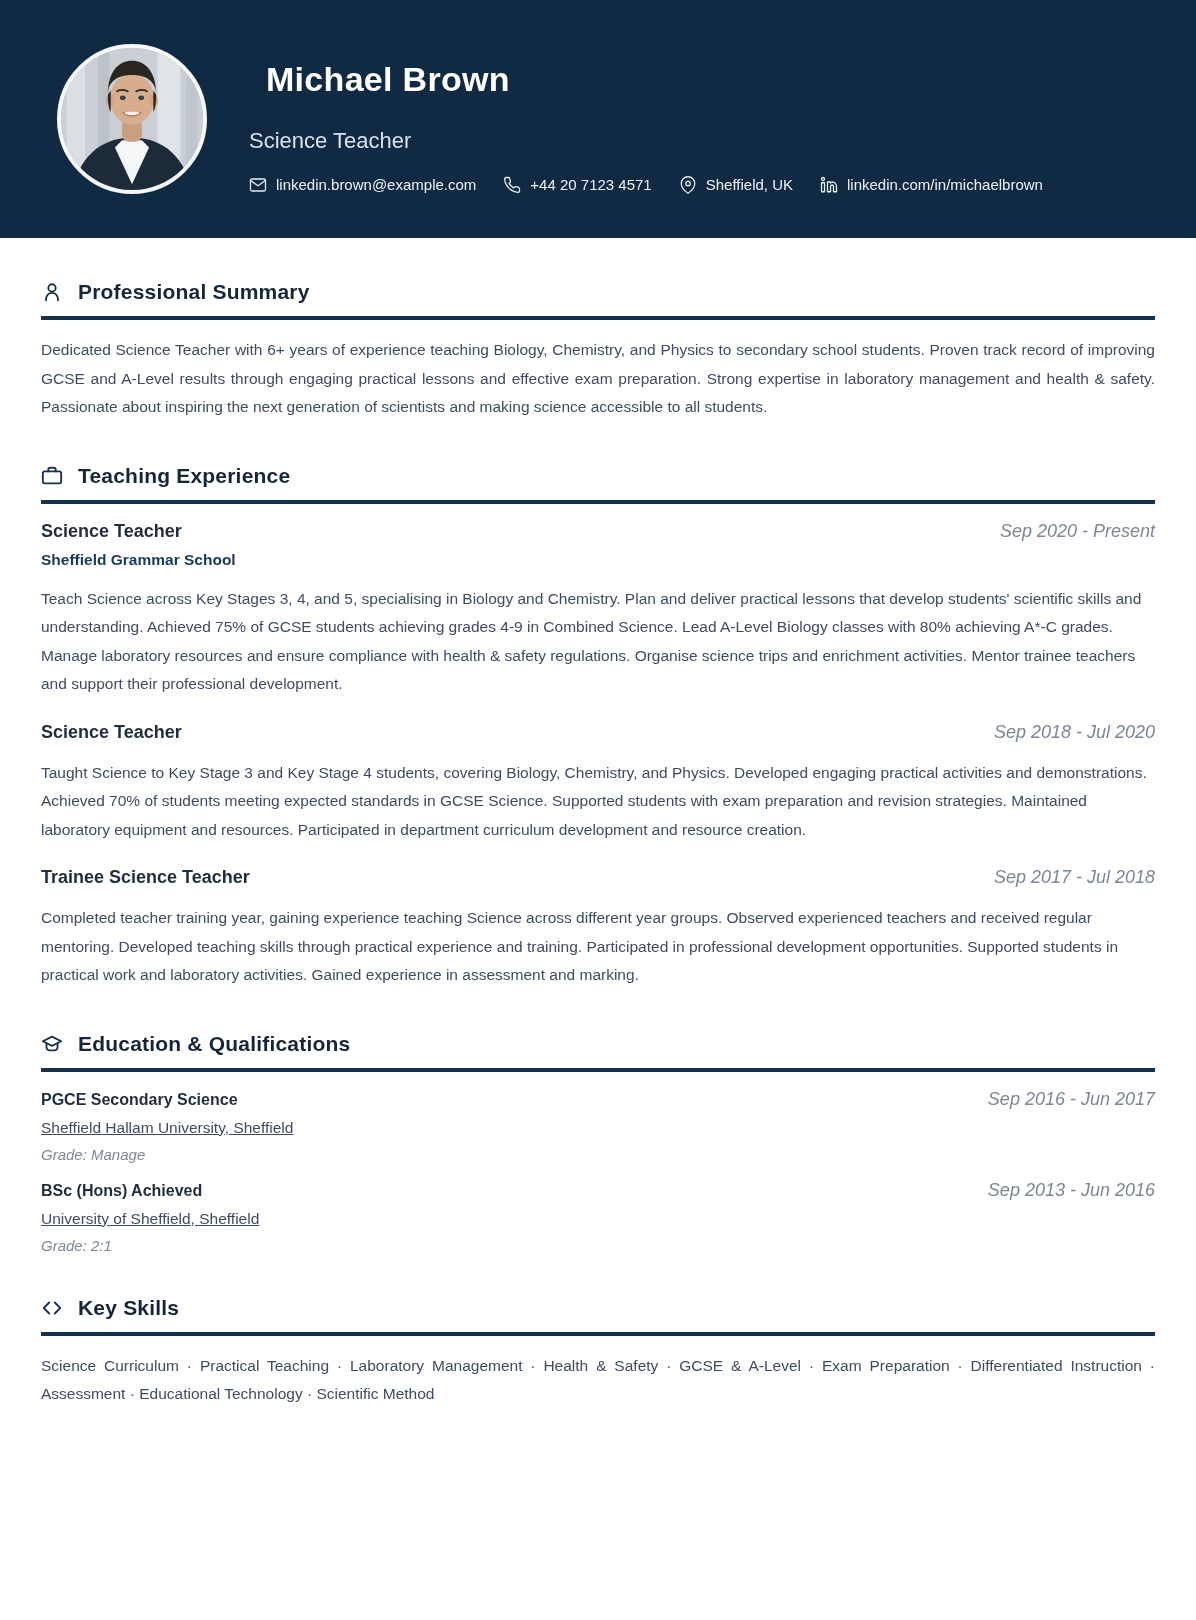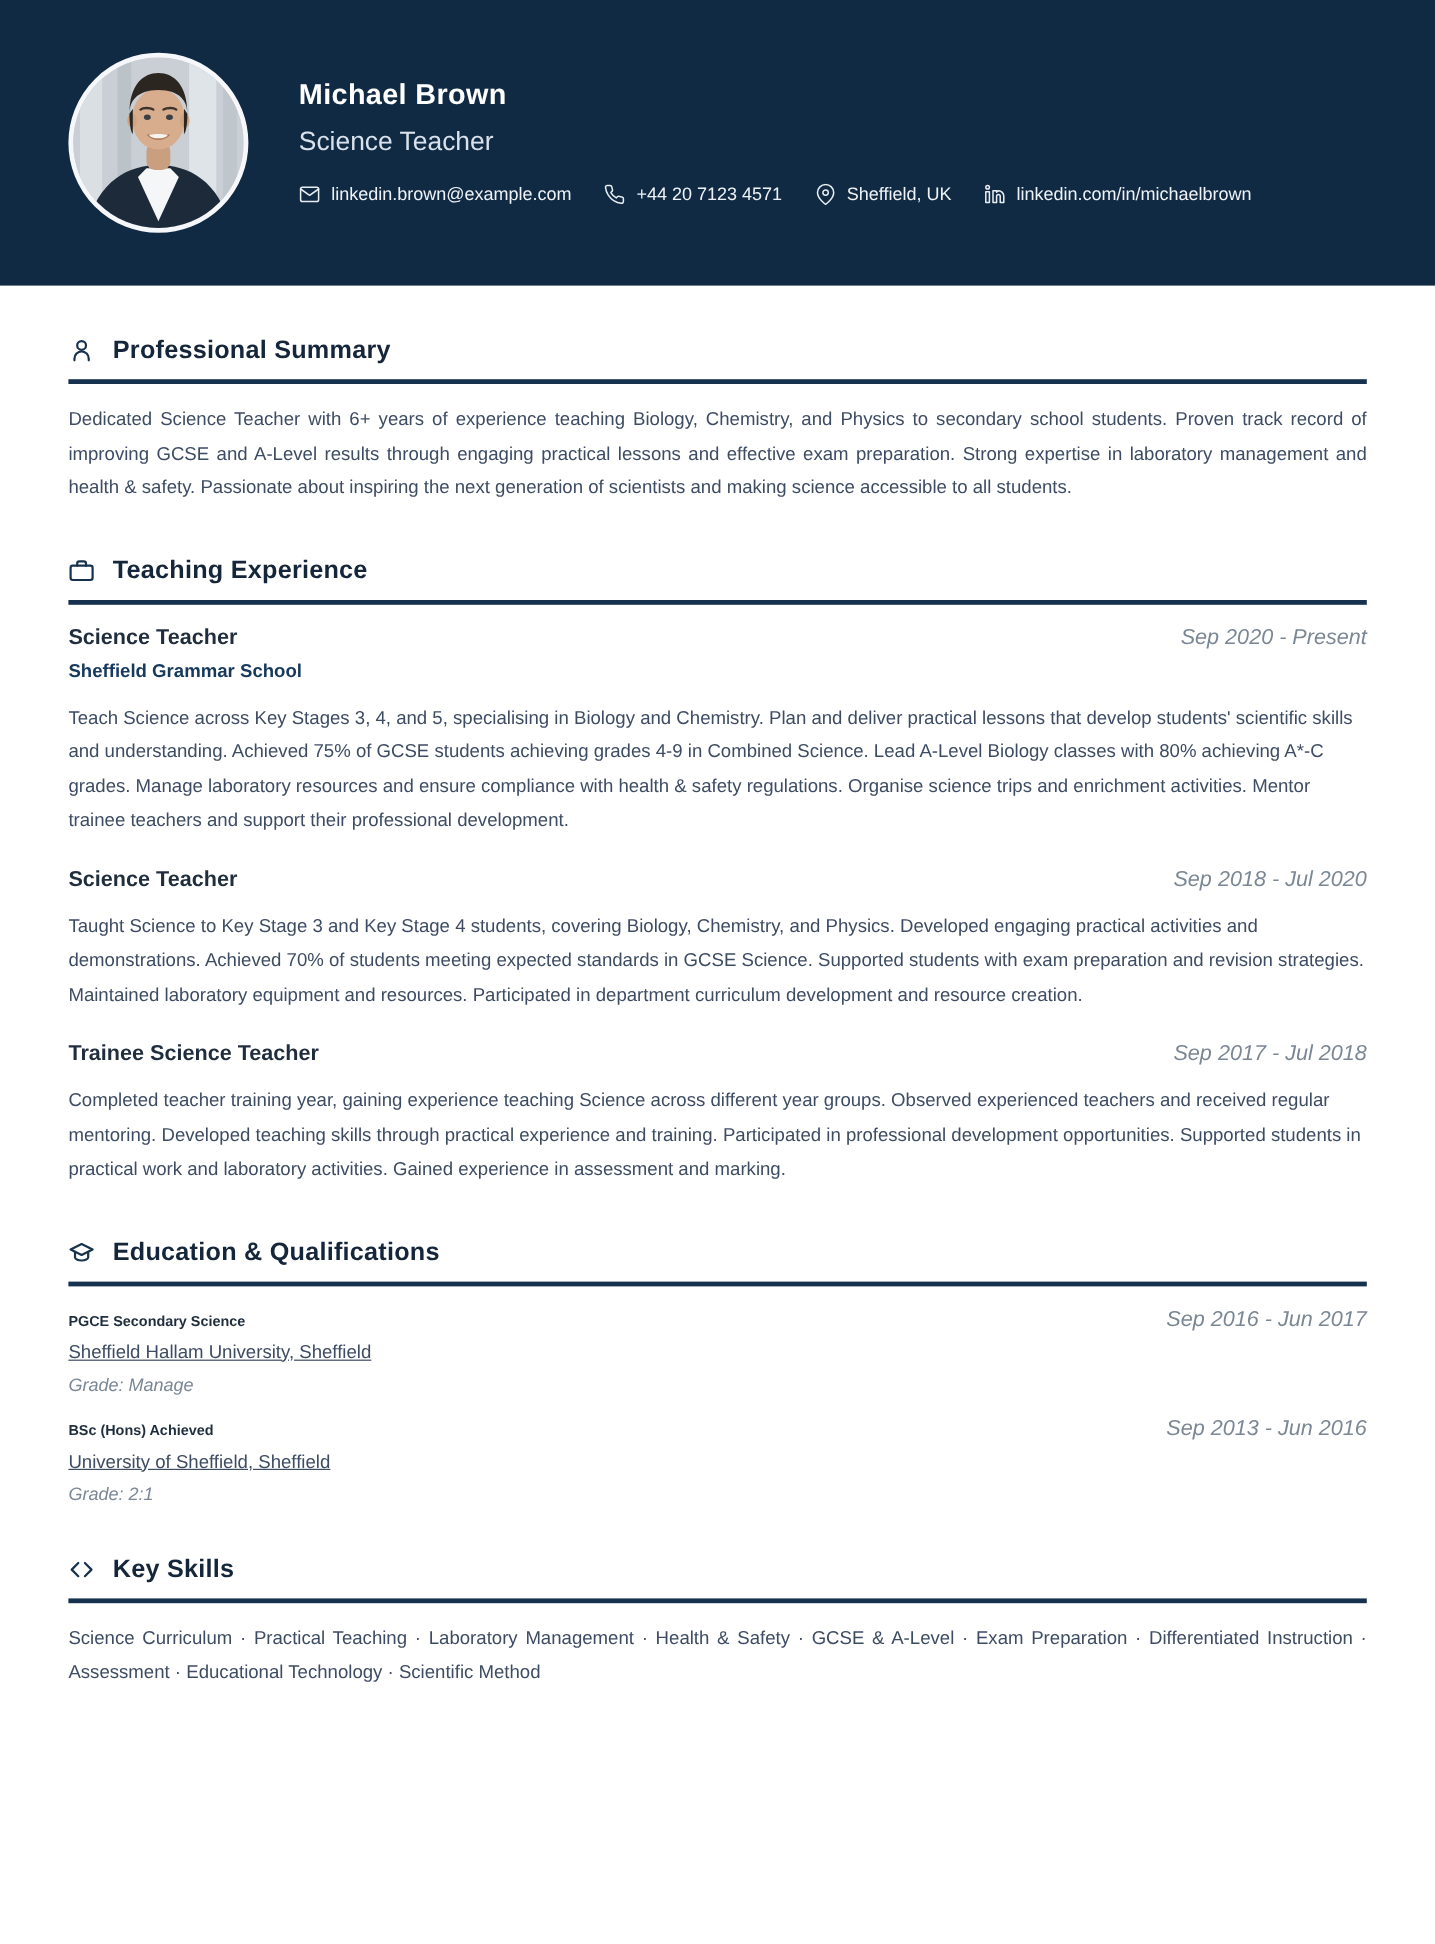--- a/index.html
+++ b/index.html
@@ -25,52 +25,52 @@
     display:flex;align-items:center;
     padding:0 57px;gap:42px;
   }
   .avatar-wrap{
     width:150px;height:150px;flex:0 0 150px;border-radius:50%;
     border:4px solid #f5f7fa;overflow:hidden;background:#c7cdd3;
   }
   .avatar-wrap svg{display:block;width:100%;height:100%;}
   .hero-text{display:flex;flex-direction:column;}
   .person-name{
-    margin:0;color:#ffffff;font-size:24px;font-weight:bold;letter-spacing:.3px;line-height:1.1;
+    margin:17px;color:#ffffff;font-size:34px;font-weight:bold;letter-spacing:.3px;line-height:1.1;
   }
   .person-title{
     margin-top:12px;color:#d9e2ec;font-size:22px;font-weight:400;
   }
   .contact-row{
     margin-top:22px;display:flex;align-items:center;gap:27px;
     color:#eef2f6;font-size:15px;
   }
   .contact{display:inline-flex;align-items:center;gap:9px;white-space:nowrap;}
   .contact svg{width:18px;height:18px;stroke:#e8edf2;fill:none;stroke-width:1.7;stroke-linecap:round;stroke-linejoin:round;}
   
-  .content{padding:0 57px;}
+  .content{padding:0 41px;}
   .section{margin-top:42px;}
   .sec-head{display:flex;align-items:center;gap:15px;}
   .sec-head svg{width:22px;height:22px;stroke:var(--accent);fill:none;stroke-width:2;stroke-linecap:round;stroke-linejoin:round;}
   .sec-title{margin:0;font-size:21px;font-weight:bold;color:var(--heading-ink);letter-spacing:.2px;}
   .rule{height:4px;background:var(--accent);margin-top:12px;}
   .body-text{font-size:15.5px;line-height:28.5px;color:var(--body-ink);}
   .justified{text-align:justify;}
   .section p{margin:16px 0 0;}
   
   .entry{margin-top:23px;}
   .entry.first{margin-top:17px;}
   .entry-head{display:flex;justify-content:space-between;align-items:baseline;}
   .entry-title{font-size:18px;font-weight:bold;color:var(--title-ink);}
   .entry-date{font-size:18px;font-style:italic;color:var(--muted-ink);}
   .entry-company{margin-top:9px;font-size:15.5px;font-weight:bold;color:var(--company-ink);}
   .entry-desc{margin-top:14px;}
   
   .edu-entry{margin-top:17px;}
-  .edu-degree{font-size:12px;font-weight:bold;color:var(--title-ink);}
+  .edu-degree{font-size:16px;font-weight:bold;color:var(--title-ink);}
   .edu-inst{margin-top:9px;font-size:15.5px;color:var(--body-ink);text-decoration:underline;}
   .edu-grade{margin-top:9px;font-size:15px;font-style:italic;color:var(--muted-ink);}
 </style>
 </head>
 <body>
 
 <div class="page">
 
   <header class="hero">
     <div class="avatar-wrap">

